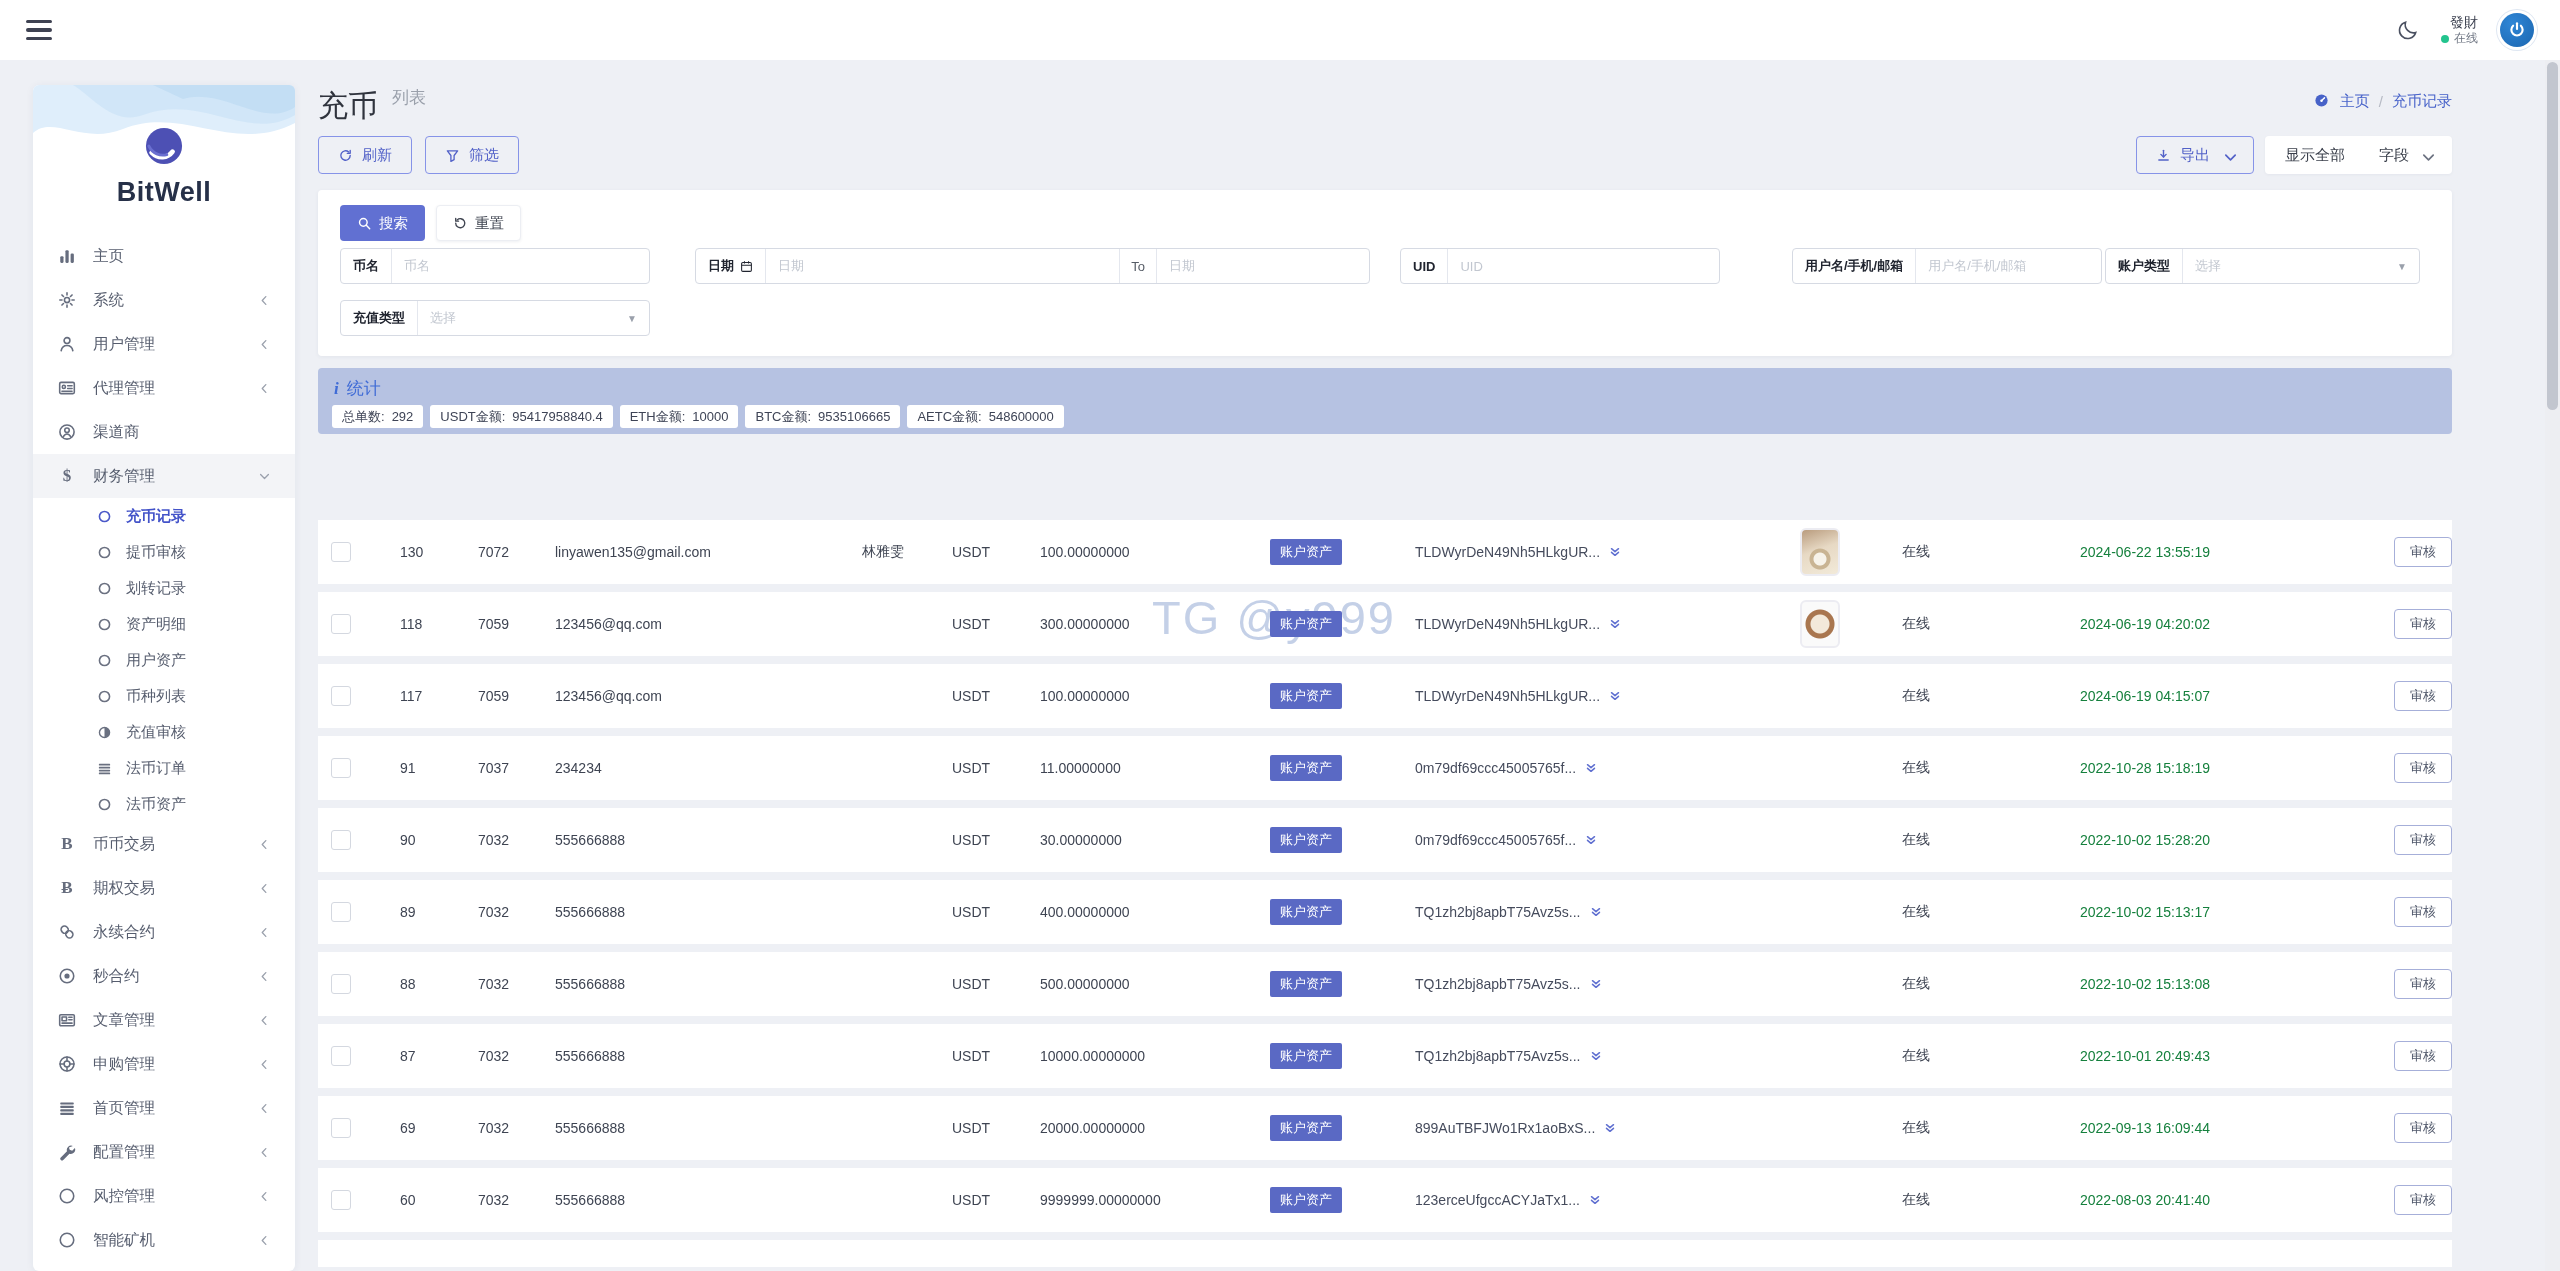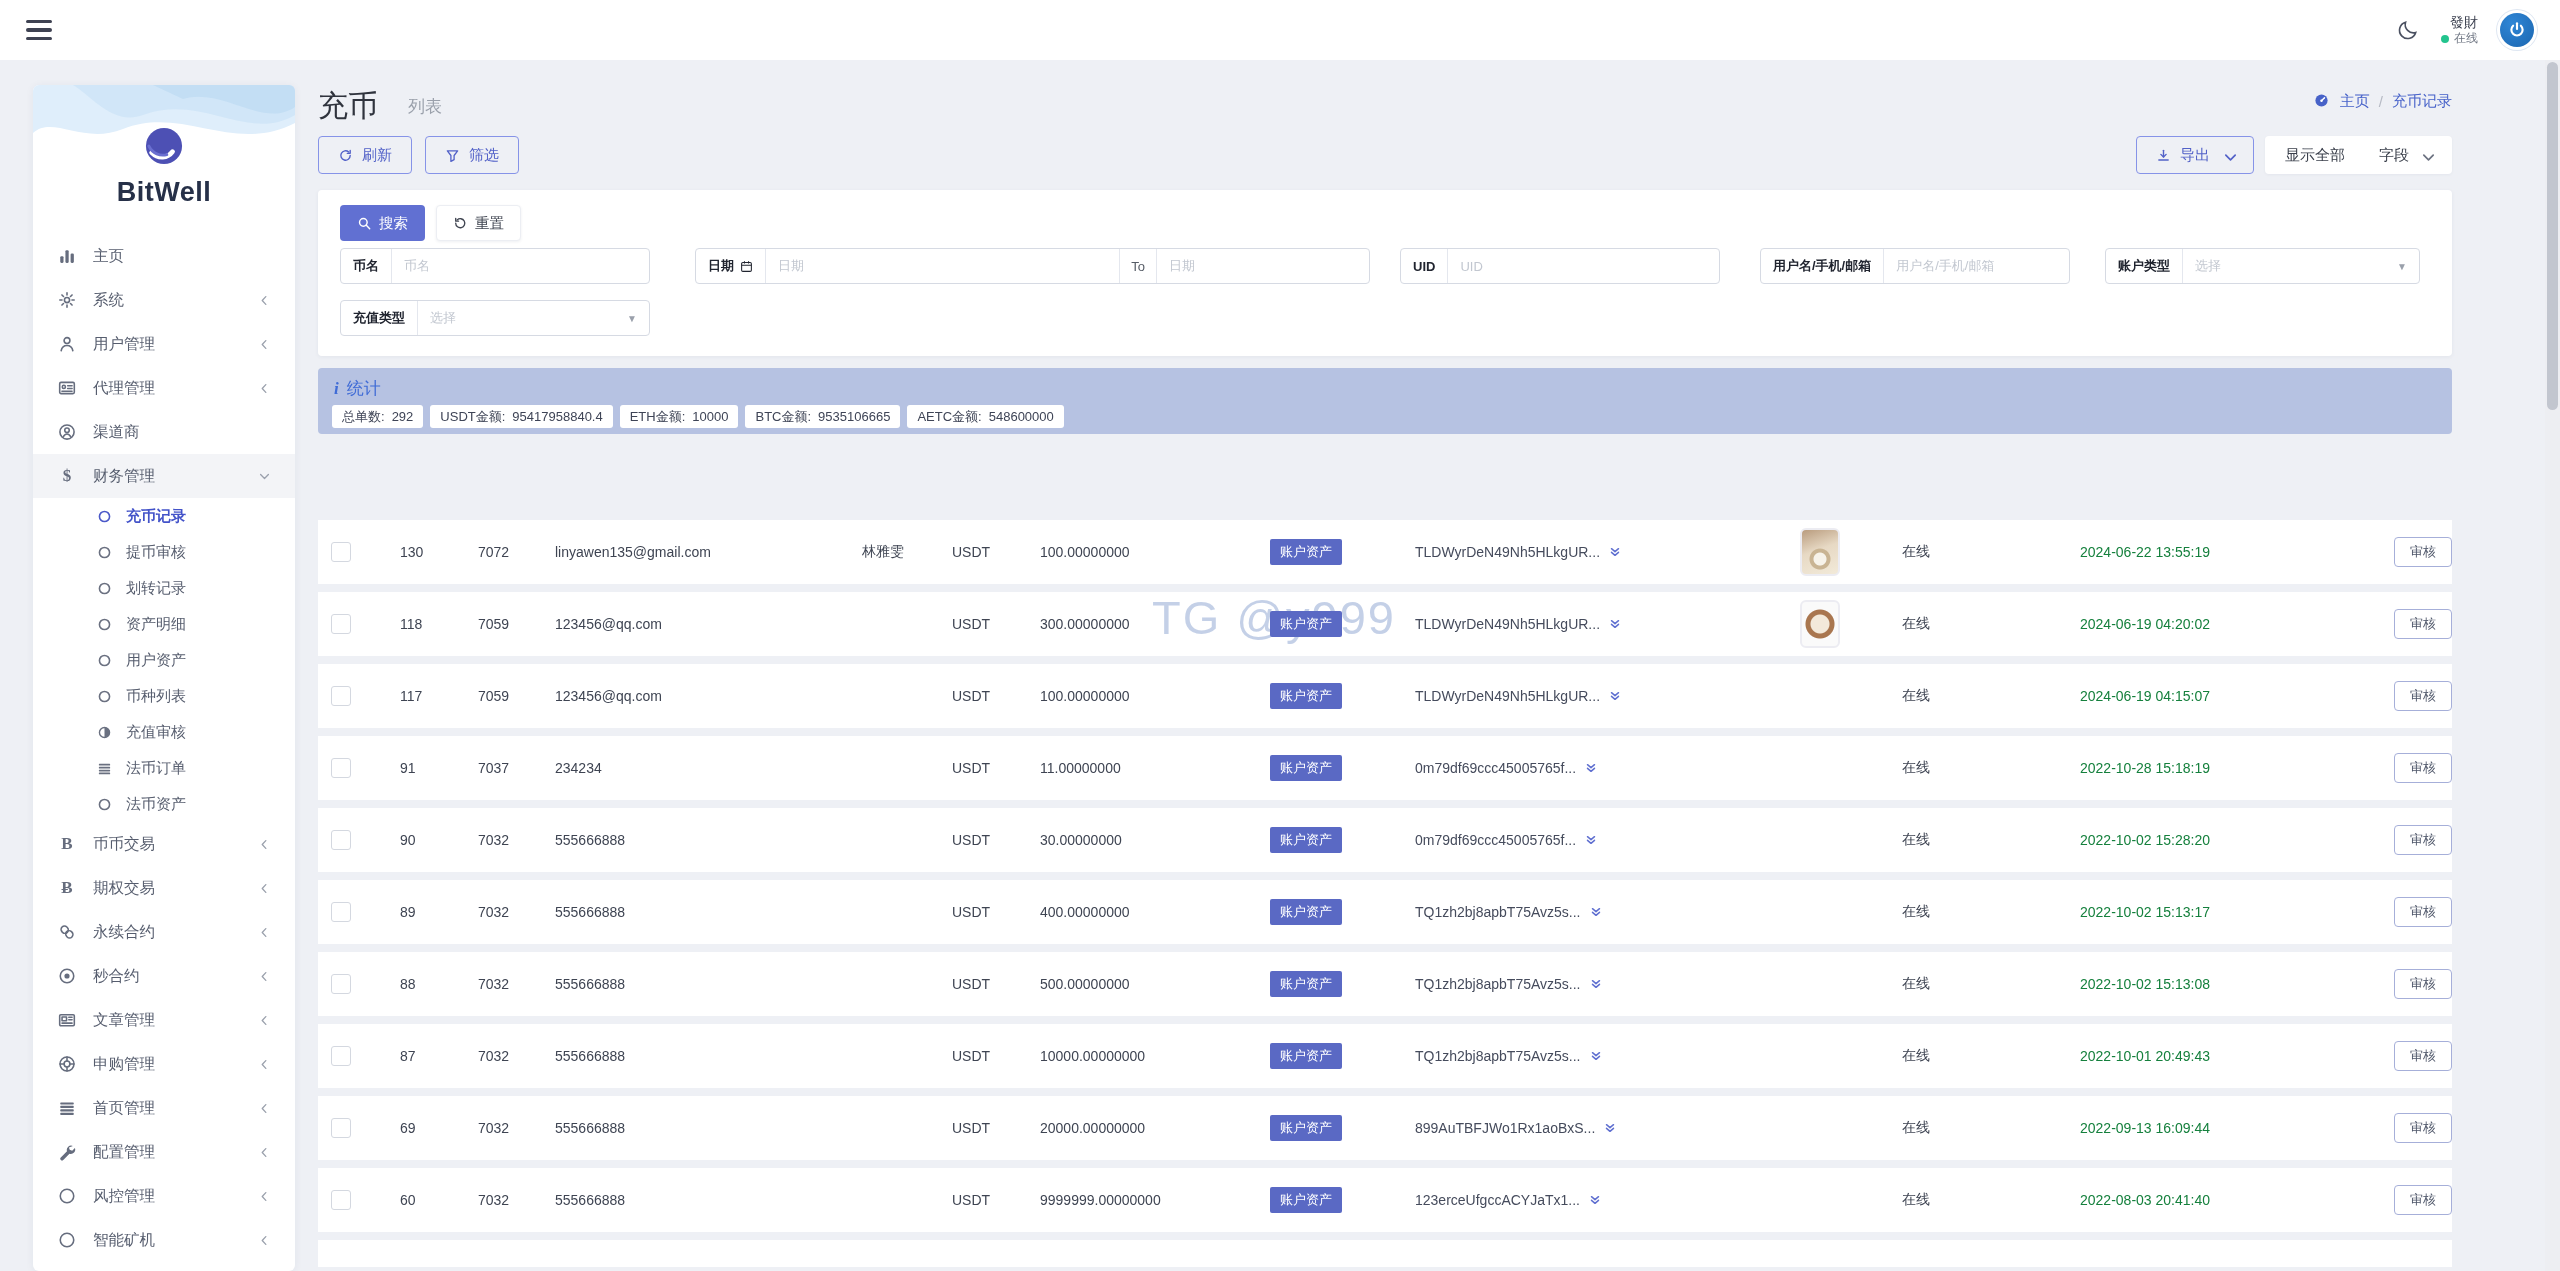--- a/index.html
+++ b/index.html
@@ -38,21 +38,21 @@
   .m-sub{height:36px;display:flex;align-items:center;padding:0 24px 0 64px;cursor:pointer;}
   .s-ic{width:15px;height:15px;margin-right:14px;color:#6a7080;font-size:15px;}
   .m-sub span:last-child{font-size:15px;color:#565d6e;}
   .m-sub.sub-active span:last-child{color:#4353c9;font-weight:700;}
   .m-sub.sub-active .s-ic{color:#4a58c8;}
   
   #breadcrumb{position:absolute;top:92px;left:318px;width:2134px;display:flex;justify-content:flex-end;align-items:center;gap:9px;font-size:15px;}
   #breadcrumb .bc-ic{width:17px;height:17px;color:#4762c8;}
   .bc-link{color:#4661c9;cursor:pointer;}
   .bc-sep{color:#b6bac4;}
-  #title-row{position:absolute;top:86px;left:318px;display:flex;align-items:center;gap:30px;}
+  #title-row{position:absolute;top:86px;left:318px;display:flex;align-items:flex-start;gap:14px;}
   #page-title{font-size:30px;color:#2f333d;}
   #page-subtitle{font-size:17px;color:#9aa0ab;}
   #toolbar{position:absolute;top:136px;left:318px;width:2134px;display:flex;align-items:center;}
   .btn-outline{height:38px;box-sizing:border-box;border:1px solid #8693e8;color:#5261c8;border-radius:4px;display:inline-flex;align-items:center;gap:9px;padding:0 19px;font-size:15px;background:transparent;cursor:pointer;margin-right:13px;}
   .btn-outline .bi{width:15px;height:15px;}
   .chev-sm{width:11px;height:11px;margin-left:4px;}
   #toolbar-right{margin-left:auto;display:flex;align-items:center;gap:11px;}
   #fields-group{height:38px;background:#fff;border-radius:4px;display:inline-flex;align-items:center;padding:0 20px;font-size:15px;color:#3b404c;gap:34px;cursor:pointer;box-shadow:0 1px 3px rgba(40,50,90,.05);}
   #fields-group .fg2{display:inline-flex;align-items:center;gap:8px;}
   #fields-group .chev-sm{color:#6b7180;}
@@ -547,21 +547,21 @@
     <span class="finput" style="flex:1.75">日期</span>
     <span class="fto">To</span>
     <span class="finput">日期</span>
   </div>
 
   <div class="fgroup" style="left:1082px;top:58px;width:320px">
     <span class="flabel">UID</span>
     <span class="finput">UID</span>
   </div>
 
-  <div class="fgroup" style="left:1442px;top:58px;width:310px">
+  <div class="fgroup" style="left:1474px;top:58px;width:310px">
     <span class="flabel">用户名/手机/邮箱</span>
     <span class="finput">用户名/手机/邮箱</span>
   </div>
 
   <div class="fgroup fselect" style="left:1787px;top:58px;width:315px">
     <span class="flabel">账户类型</span>
     <span class="finput">选择</span>
     <span class="sel-arrow">▼</span>
   </div>
 

